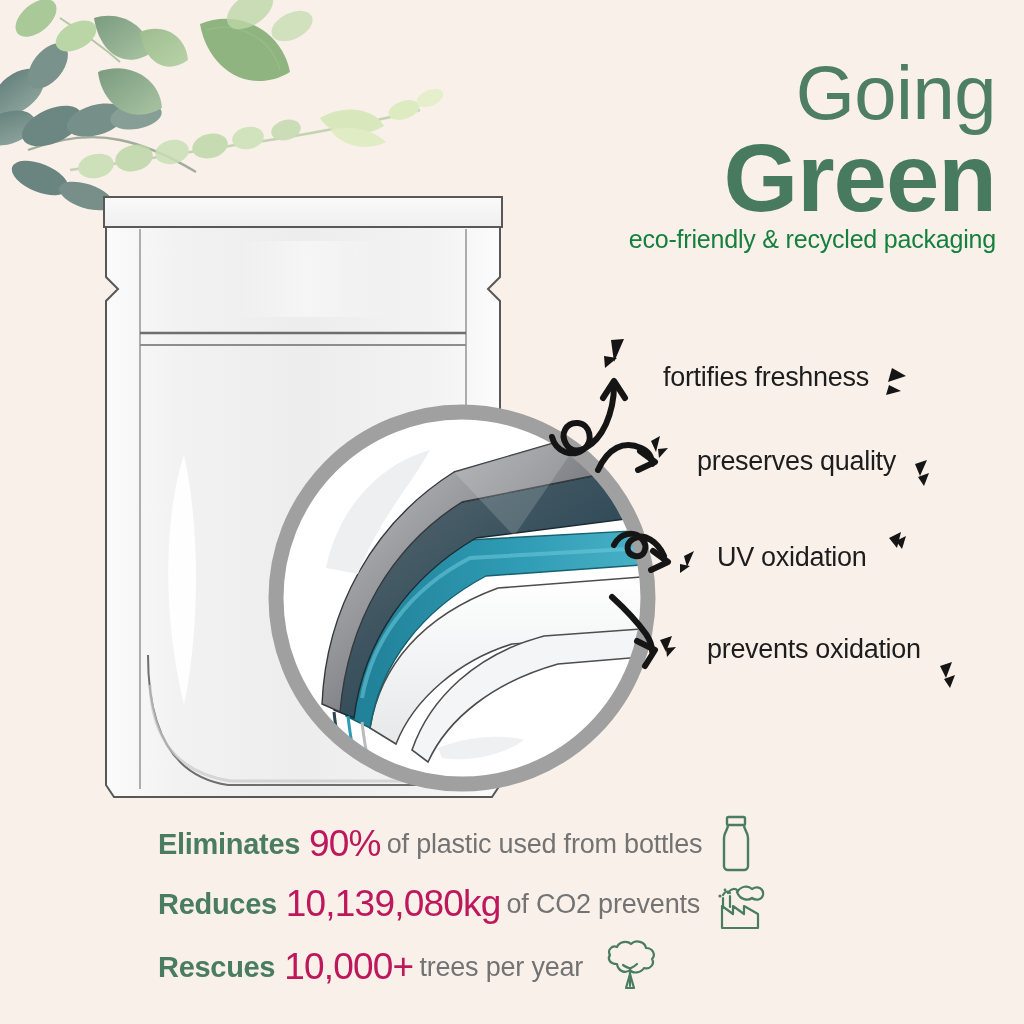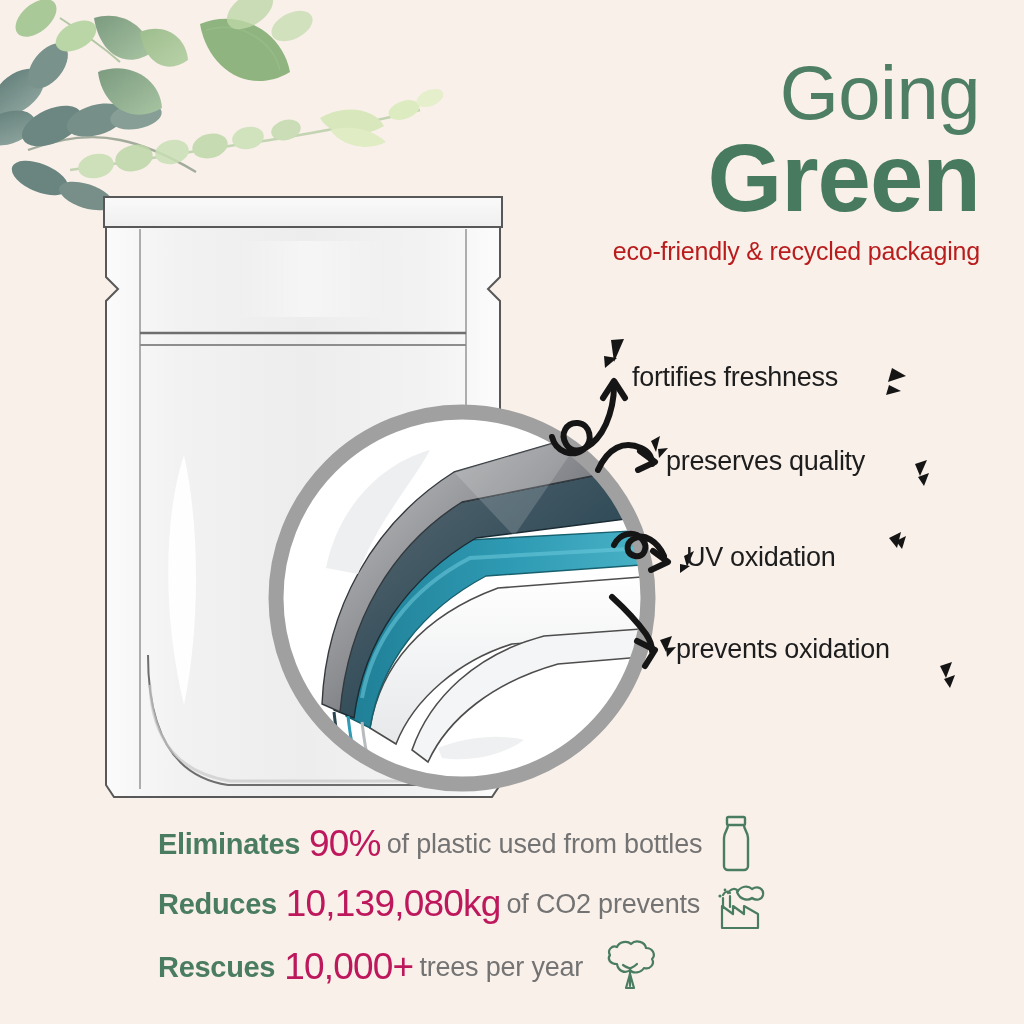--- a/index.html
+++ b/index.html
@@ -36,21 +36,21 @@
   
   #magnifier {
     position: absolute;
     left: 262px; top: 398px;
     width: 400px; height: 400px;
   }
 
   
   .headline {
     position: absolute;
-    right: 44px;
+    right: 28px;
     top: 56px;
     text-align: right;
     width: 560px;
   }
   .headline .line1 {
     display: block;
     font-size: 76px;
     line-height: 0.98;
     font-weight: 400;
     letter-spacing: -0.5px;
@@ -60,35 +60,35 @@
     display: block;
     font-size: 96px;
     line-height: 0.96;
     font-weight: 700;
     letter-spacing: -1px;
     color: #477a5f;
     margin-top: 2px;
   }
   .headline .sub {
     display: block;
-    margin-top: 12px;
     font-size: 25px;
     font-weight: 400;
     letter-spacing: -0.2px;
-    color: #b91c1c;
+    color: #15803d;
   }
 
   
   .feature {
     position: absolute;
     font-size: 27px;
     font-weight: 400;
     letter-spacing: -0.3px;
     color: #1d1d1d;
     white-space: nowrap;
+    margin-left: 31px;
   }
   #feature-0 { left: 632px; top: 362px; }
   #feature-1 { left: 666px; top: 446px; }
   #feature-2 { left: 686px; top: 542px; }
   #feature-3 { left: 676px; top: 634px; }
 
   #arrows, #ticks {
     position: absolute;
     left: 0; top: 0;
     width: 1024px; height: 1024px;

